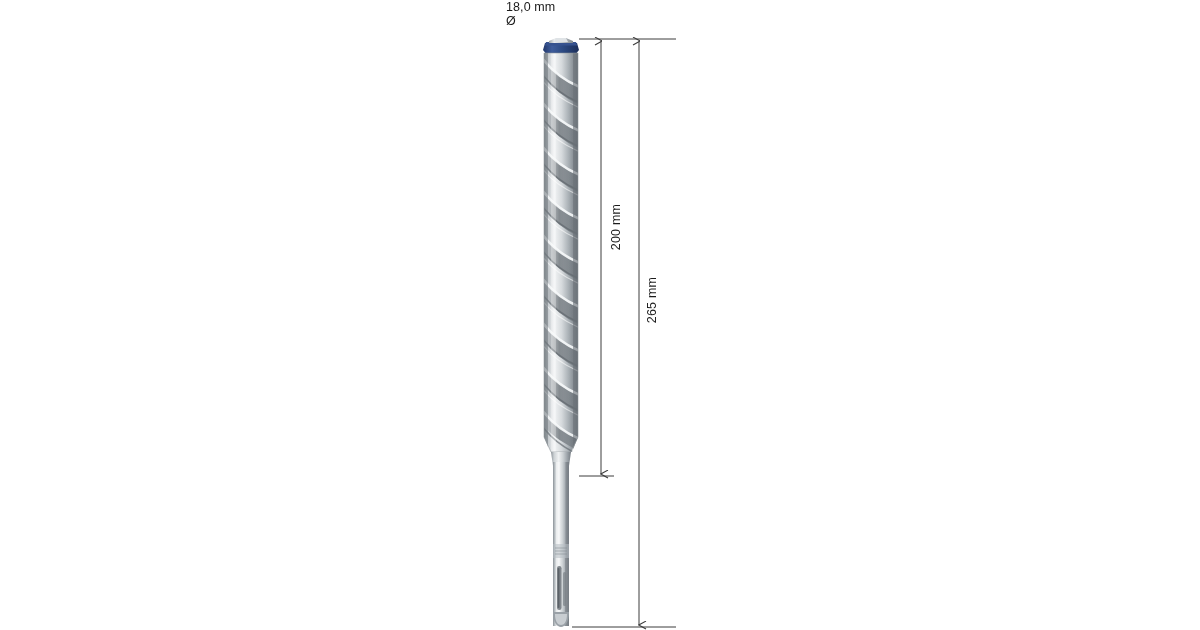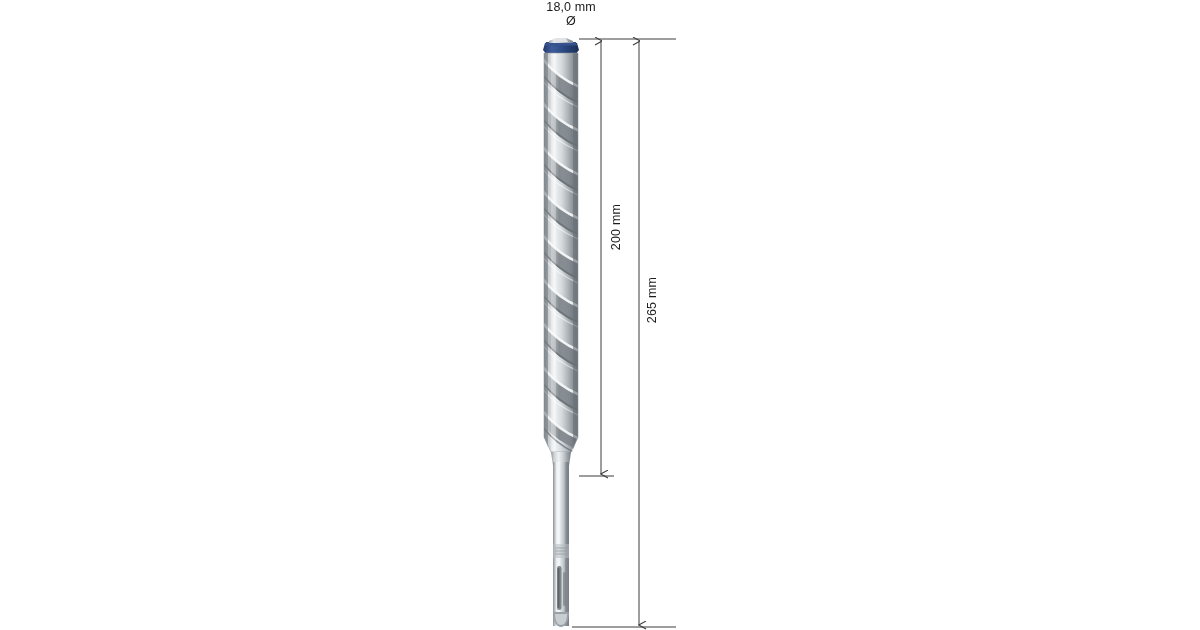--- a/index.html
+++ b/index.html
@@ -19,21 +19,21 @@
     position: absolute;
     inset: 0;
   }
 
   
   .dia-label {
     position: absolute;
     left: 506px;
     top: 0px;
     width: 130px;
-    text-align: center;
+    text-align: left;
     font-size: 12.5px;
     color: #1b1b1b;
     line-height: 14px;
     letter-spacing: 0.1px;
   }
   .dia-label .sym {
     display: block;
     font-size: 12.5px;
     line-height: 14px;
   }

